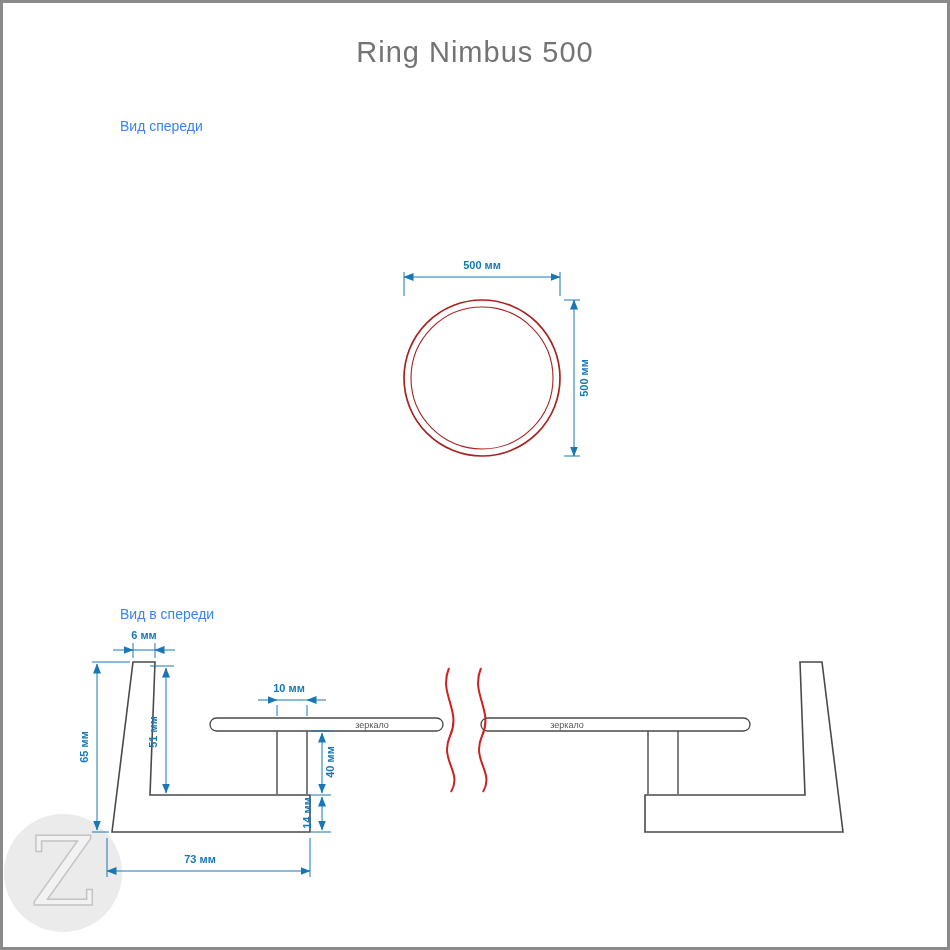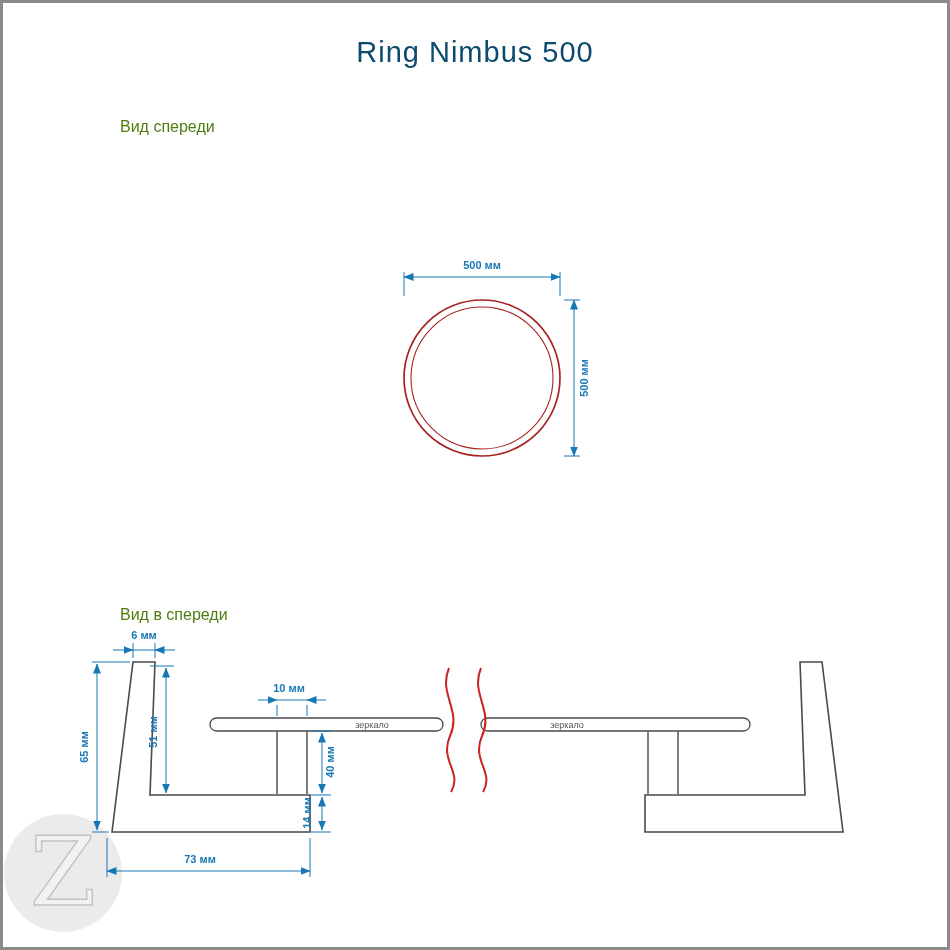--- a/index.html
+++ b/index.html
@@ -3,23 +3,23 @@
 <meta charset="utf-8">
 <style>
   html,body{margin:0;padding:0;background:#fff;}
   .page{
     position:relative;width:950px;height:950px;background:#ffffff;
     font-family:"Liberation Sans",sans-serif;overflow:hidden;
   }
   .frame{position:absolute;inset:0;border:3px solid #8a8a8a;pointer-events:none;z-index:5;}
   .title{
     position:absolute;top:36px;left:0;width:100%;text-align:center;
-    font-size:29px;letter-spacing:1px;color:#0c4a6e;
+    font-size:29px;letter-spacing:1px;color:#737373;
   }
-  .view-label{position:absolute;font-size:16px;color:#4d7c0f;}
+  .view-label{position:absolute;font-size:14px;color:#3b82f6;}
   .label-front{top:118px;left:120px;}
   .label-section{top:606px;left:120px;}
   svg{position:absolute;inset:0;}
   .dim-line{stroke:#1878b5;stroke-width:1;fill:none;}
   .dim-text{font-family:"Liberation Sans",sans-serif;font-size:11px;font-weight:bold;fill:#1878b5;}
   .outline{stroke:#4a4a4a;stroke-width:1.6;fill:#ffffff;}
   .thinline{stroke:#4a4a4a;stroke-width:1.4;fill:none;}
   .ring{stroke:#a82222;fill:none;}
   .break-line{stroke:#cc2222;stroke-width:2;fill:none;}
   .mirror-text{font-family:"Liberation Sans",sans-serif;font-size:9px;fill:#555;}

